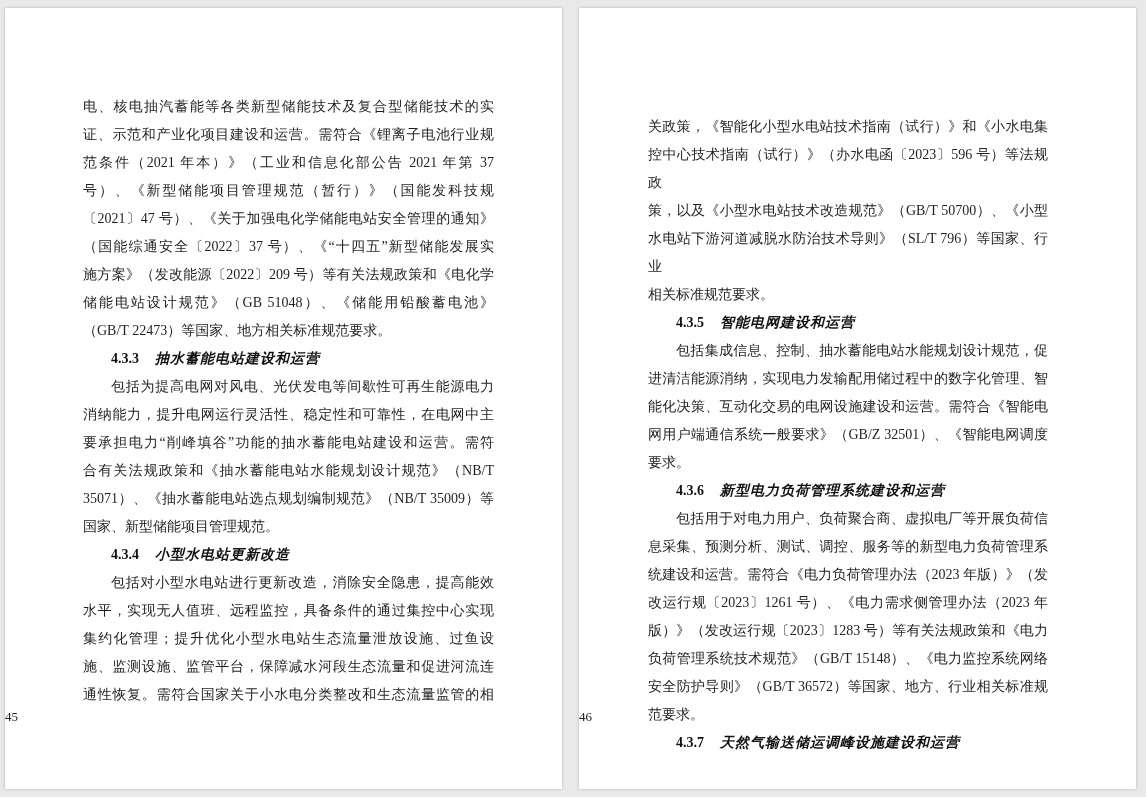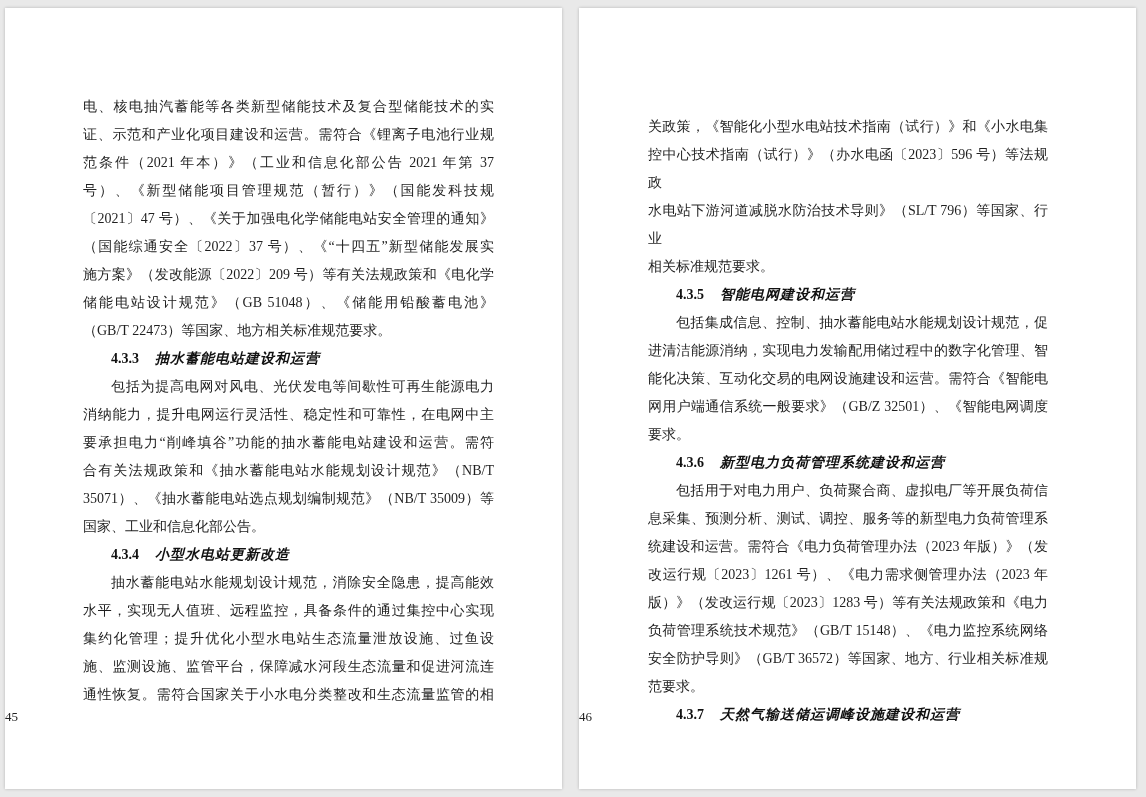--- a/index.html
+++ b/index.html
@@ -52,34 +52,35 @@
         <div class="line">（国能综通安全〔2022〕37 号）、《“十四五”新型储能发展实</div>
         <div class="line">施方案》（发改能源〔2022〕209 号）等有关法规政策和《电化学</div>
         <div class="line">储能电站设计规范》（GB 51048）、《储能用铅酸蓄电池》</div>
         <div class="line end">（GB/T 22473）等国家、地方相关标准规范要求。</div>
         <div class="heading"><span class="num">4.3.3</span><span class="ttl">抽水蓄能电站建设和运营</span></div>
         <div class="line ind">包括为提高电网对风电、光伏发电等间歇性可再生能源电力</div>
         <div class="line">消纳能力，提升电网运行灵活性、稳定性和可靠性，在电网中主</div>
         <div class="line">要承担电力“削峰填谷”功能的抽水蓄能电站建设和运营。需符</div>
         <div class="line">合有关法规政策和《抽水蓄能电站水能规划设计规范》（NB/T</div>
         <div class="line">35071）、《抽水蓄能电站选点规划编制规范》（NB/T 35009）等</div>
-        <div class="line end">国家、工业和信息化部公告。</div>
+        <div class="line end">国家、新型储能项目管理规范。</div>
         <div class="heading"><span class="num">4.3.4</span><span class="ttl">小型水电站更新改造</span></div>
-        <div class="line ind">抽水蓄能电站水能规划设计规范，消除安全隐患，提高能效</div>
+        <div class="line ind">包括对小型水电站进行更新改造，消除安全隐患，提高能效</div>
         <div class="line">水平，实现无人值班、远程监控，具备条件的通过集控中心实现</div>
         <div class="line">集约化管理；提升优化小型水电站生态流量泄放设施、过鱼设</div>
         <div class="line">施、监测设施、监管平台，保障减水河段生态流量和促进河流连</div>
         <div class="line">通性恢复。需符合国家关于小水电分类整改和生态流量监管的相</div>
       </div>
       <div class="pagenum">45</div>
     </div>
     <div class="page right">
       <div class="content">
         <div class="line">关政策，《智能化小型水电站技术指南（试行）》和《小水电集</div>
         <div class="line">控中心技术指南（试行）》（办水电函〔2023〕596 号）等法规政</div>
+        <div class="line">策，以及《小型水电站技术改造规范》（GB/T 50700）、《小型</div>
         <div class="line">水电站下游河道减脱水防治技术导则》（SL/T 796）等国家、行业</div>
         <div class="line end">相关标准规范要求。</div>
         <div class="heading"><span class="num">4.3.5</span><span class="ttl">智能电网建设和运营</span></div>
         <div class="line ind">包括集成信息、控制、抽水蓄能电站水能规划设计规范，促</div>
         <div class="line">进清洁能源消纳，实现电力发输配用储过程中的数字化管理、智</div>
         <div class="line">能化决策、互动化交易的电网设施建设和运营。需符合《智能电</div>
         <div class="line">网用户端通信系统一般要求》（GB/Z 32501）、《智能电网调度</div>
         <div class="line end">要求。</div>
         <div class="heading"><span class="num">4.3.6</span><span class="ttl">新型电力负荷管理系统建设和运营</span></div>
         <div class="line ind">包括用于对电力用户、负荷聚合商、虚拟电厂等开展负荷信</div>

